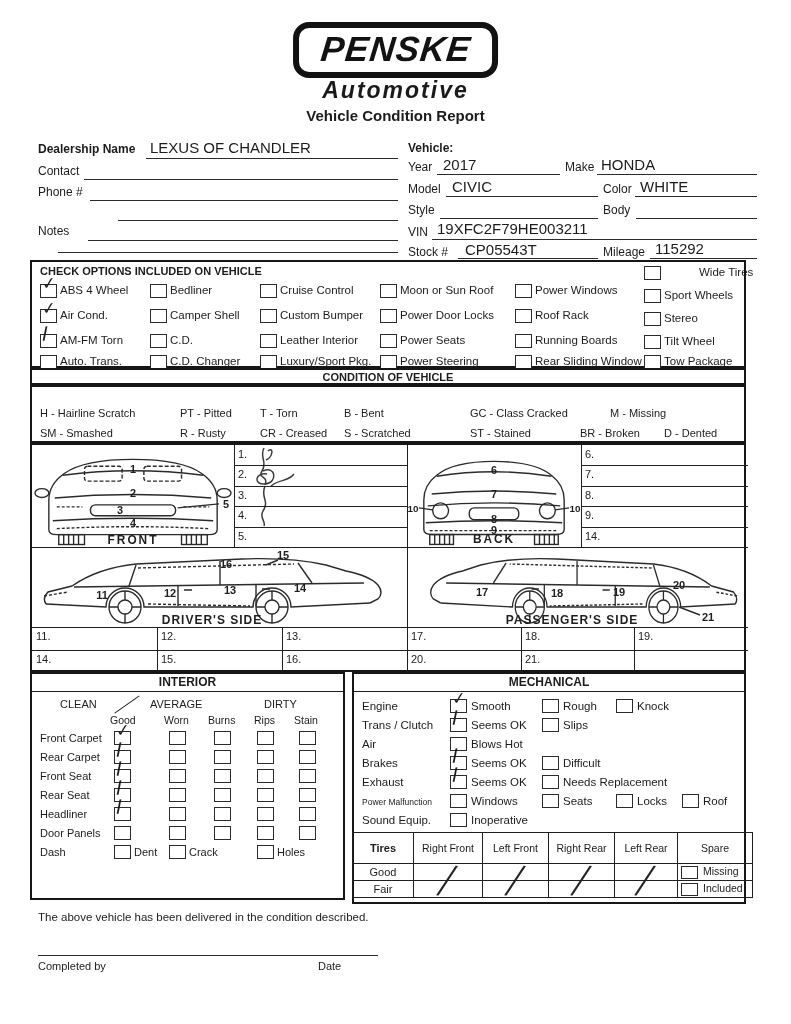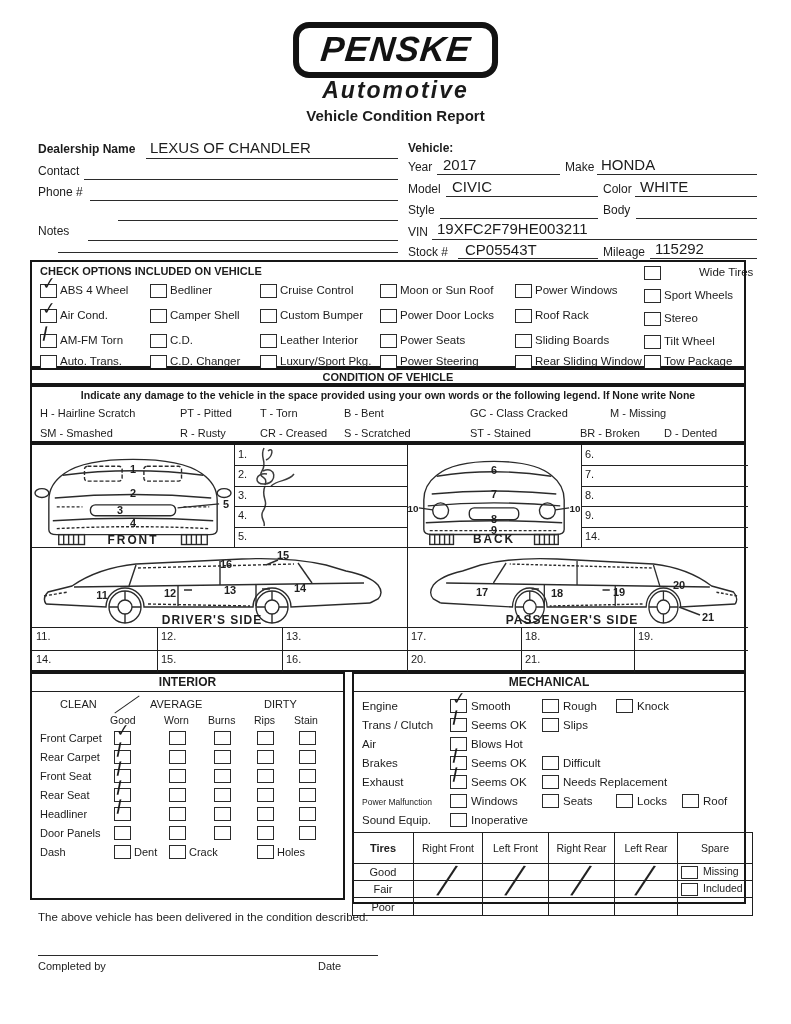--- a/index.html
+++ b/index.html
@@ -171,21 +171,21 @@
         <span class="mk"></span>
       </span>
     <span class="olbl" style="left:503px;top:22px">Power Windows</span>
     <span class="cb" style="left:483px;top:47px">
         <span class="mk"></span>
       </span>
     <span class="olbl" style="left:503px;top:47px">Roof Rack</span>
     <span class="cb" style="left:483px;top:72px">
         <span class="mk"></span>
       </span>
-    <span class="olbl" style="left:503px;top:72px">Sliding Boards</span>
+    <span class="olbl" style="left:503px;top:72px">Running Boards</span>
     <span class="cb" style="left:483px;top:93px">
         <span class="mk"></span>
       </span>
     <span class="olbl" style="left:503px;top:93px">Rear Sliding Window</span>
 
     <span class="cb" style="left:612px;top:4px">
         <span class="mk"></span>
       </span>
     <span class="olbl" style="left:667px;top:4px">Wide Tires</span>
     <span class="cb" style="left:612px;top:27px">
@@ -204,21 +204,20 @@
         <span class="mk"></span>
       </span>
     <span class="olbl" style="left:632px;top:93px">Tow Package</span>
   </div>
 
   <div class="box" style="left:30px;top:368px;width:716px;height:17px">
     <div style="text-align:center;font-size:11px;font-weight:bold;line-height:14px">CONDITION OF VEHICLE</div>
   </div>
 
   <div class="box" style="left:30px;top:385px;width:716px;height:58px">
-    <div style="text-align:center;font-size:10.5px;font-weight:bold;margin-top:2px">Indicate any damage to the vehicle in the space provided using your own words or the following legend. If None write None</div>
     <span class="abs sm" style="left:8px;top:20px">H - Hairline Scratch</span>
     <span class="abs sm" style="left:148px;top:20px">PT - Pitted</span>
     <span class="abs sm" style="left:228px;top:20px">T - Torn</span>
     <span class="abs sm" style="left:312px;top:20px">B - Bent</span>
     <span class="abs sm" style="left:438px;top:20px">GC - Class Cracked</span>
     <span class="abs sm" style="left:578px;top:20px">M - Missing</span>
     <span class="abs sm" style="left:8px;top:40px">SM - Smashed</span>
     <span class="abs sm" style="left:148px;top:40px">R - Rusty</span>
     <span class="abs sm" style="left:228px;top:40px">CR - Creased</span>
     <span class="abs sm" style="left:312px;top:40px">S - Scratched</span>
@@ -651,28 +650,20 @@
               <span class="tsl">╱</span>
             </td>
         <td>
               <span class="tsl">╱</span>
             </td>
         <td>
               <span class="tsl">╱</span>
             </td>
         <td class="spare-cell"><span class="cbi"></span><span>Included</span></td>
       </tr>
-      <tr style="height:18px">
-        <td style="font-size:11px">Poor</td>
-        <td></td>
-        <td></td>
-        <td></td>
-        <td></td>
-        <td></td>
-      </tr>
     </tbody>
       </table>
   </div>
 
   <span class="abs" style="left:38px;top:911px;font-size:11.5px">The above vehicle has been delivered in the condition described.</span>
   <div class="uline" style="left:38px;top:954px;width:340px"></div>
   <span class="abs sm" style="left:38px;top:960px">Completed by</span>
   <span class="abs sm" style="left:318px;top:960px">Date</span>
 
 </div>

